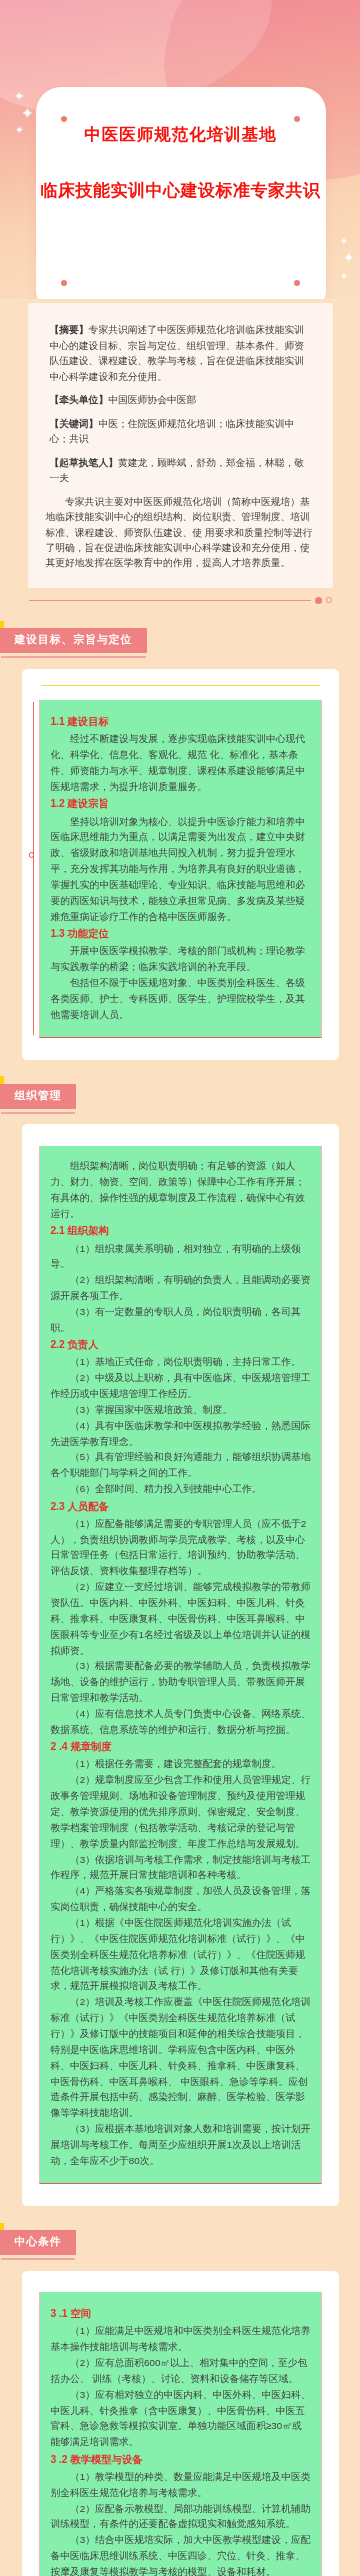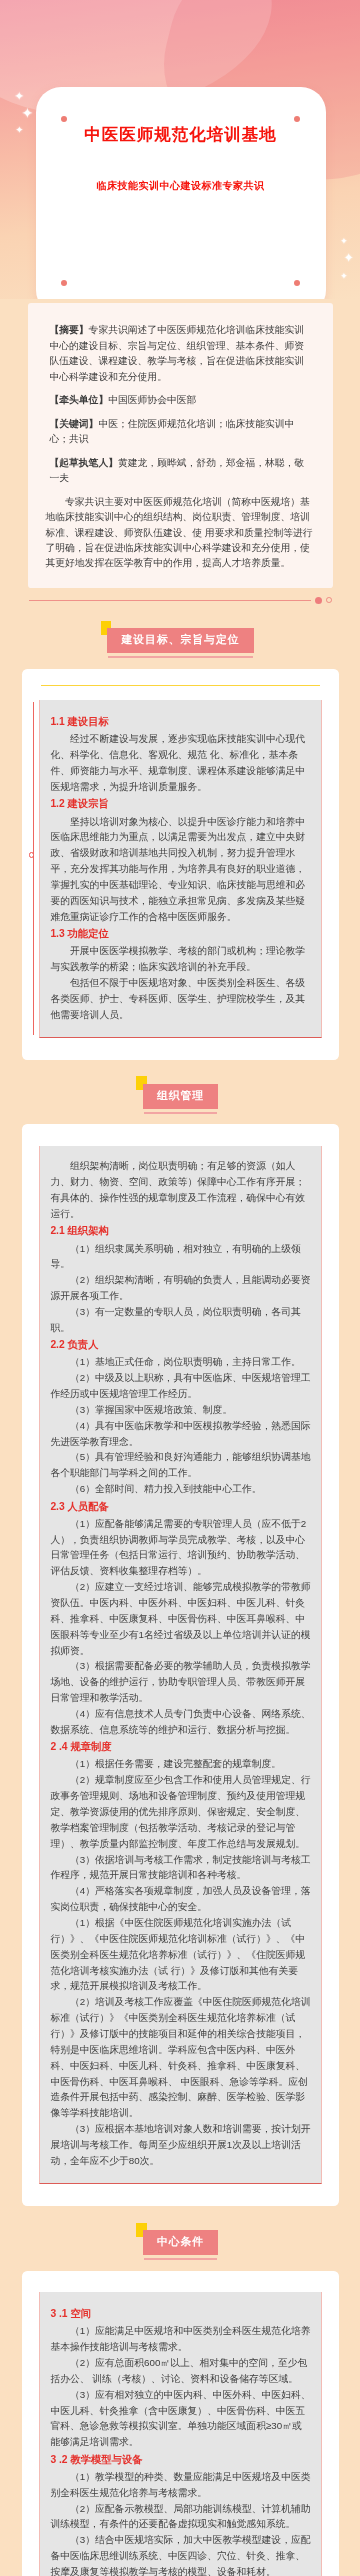--- a/index.html
+++ b/index.html
@@ -21,46 +21,46 @@
   .sp4{right:13.4px;top:237px;font-size:8.8px}
   .sp5{right:7.2px;top:252px;font-size:12.4px}
   .sp6{right:13.4px;top:272px;font-size:8.8px}
   .title-card{position:relative;margin:87px auto 0;width:290px;height:228px;background:#fff;
     border:5.2px solid rgba(255,255,255,0.55);border-radius:25px;text-align:center;
     box-shadow:0 3.1px 9.3px rgba(230,120,120,0.18)}
   .corner-dot{position:absolute;width:6.2px;height:6.2px;border-radius:50%;background:#ee7d74}
   .dot-tl{top:24px;left:20.6px}.dot-tr{top:24px;right:20.6px}
   .dot-bl{bottom:24px;left:20.6px}.dot-br{bottom:24px;right:20.6px}
   .hero-title1{margin:0;padding-top:32px;font-size:16.5px;font-weight:900;color:#f6140c;letter-spacing:1px}
-  .hero-title2{margin:33px 0 0;font-size:10px;font-weight:900;color:#f6140c;letter-spacing:0.5px}
+  .hero-title2{margin:33px 0 0;font-size:17px;font-weight:900;color:#f6140c;letter-spacing:0.5px}
 
   
   .abstract-box{margin:4.1px 28px 0;background:#fdf4f0;border-radius:3.1px;padding:11.3px 13.4px 13.4px;
     font-size:9.8px;line-height:1.58;color:#3c3c3c}
   .abs-line{margin:8px;text-indent:0}
   .abs-label{font-weight:700}
   .abs-para{margin:4px;text-indent:2em}
 
   
   .divider{display:flex;align-items:center;margin:8.2px 29px 0}
   .divider-line{flex:1;height:1px;background:#ef9189}
   .divider-dot{width:7.2px;height:7.2px;border-radius:50%;background:#ee7d7d;margin-left:4.1px}
   .divider-dot.hollow{width:5.7px;height:5.7px;background:transparent;border:1px solid #ee8b84}
 
   
-  .badge-row{display:flex;justify-content:center;margin-top:24px}
+  .badge-row{display:flex;justify-content:flex-start;margin-top:24px}
   .section-badge{position:relative;background:#ee8181;color:#fff;font-size:10.8px;font-weight:700;
     padding:5.7px 14.4px;letter-spacing:1px}
   .section-badge::before{content:'';position:absolute;top:-7.2px;left:-6.2px;width:10.3px;height:14px;
     background:#fdd007;z-index:-1}
   .section-badge::after{content:'';position:absolute;left:1px;right:1px;bottom:-5.2px;height:2.1px;
     background:#f2a5a3}
   .card{margin:15.5px 21.6px 0;background:#fff;border-radius:5.2px;padding:21.6px 17.5px}
   .topline{height:1px;background:#fcd53c;margin:-5.2px 2.1px 14.4px}
-  .panel{position:relative;background:#e5e5e5;border:0.5px solid #f3bcb6;border-top:none;
+  .panel{position:relative;background:#86efac;border:0.5px solid #f3bcb6;border-top:none;
     border-bottom:0.5px solid #dd5c57;padding:12.4px 10.3px 14.4px;font-size:9.8px;line-height:1.62}
   .panel.timeline::before{content:'';position:absolute;left:-6.7px;top:2.1px;bottom:2.1px;width:1px;background:#ee6660}
   .timeline-dot{position:absolute;left:-11.3px;top:45%;width:5.7px;height:5.7px;border:1.5px solid #ee5550;
     border-radius:50%;background:#fff}
   .subhead{color:#e5302b;font-weight:700;font-size:10.3px;margin:1.5px 0 0.5px}
   .panel p{margin:0;text-indent:2em}
 </style>
 </head>
 <body>
 

